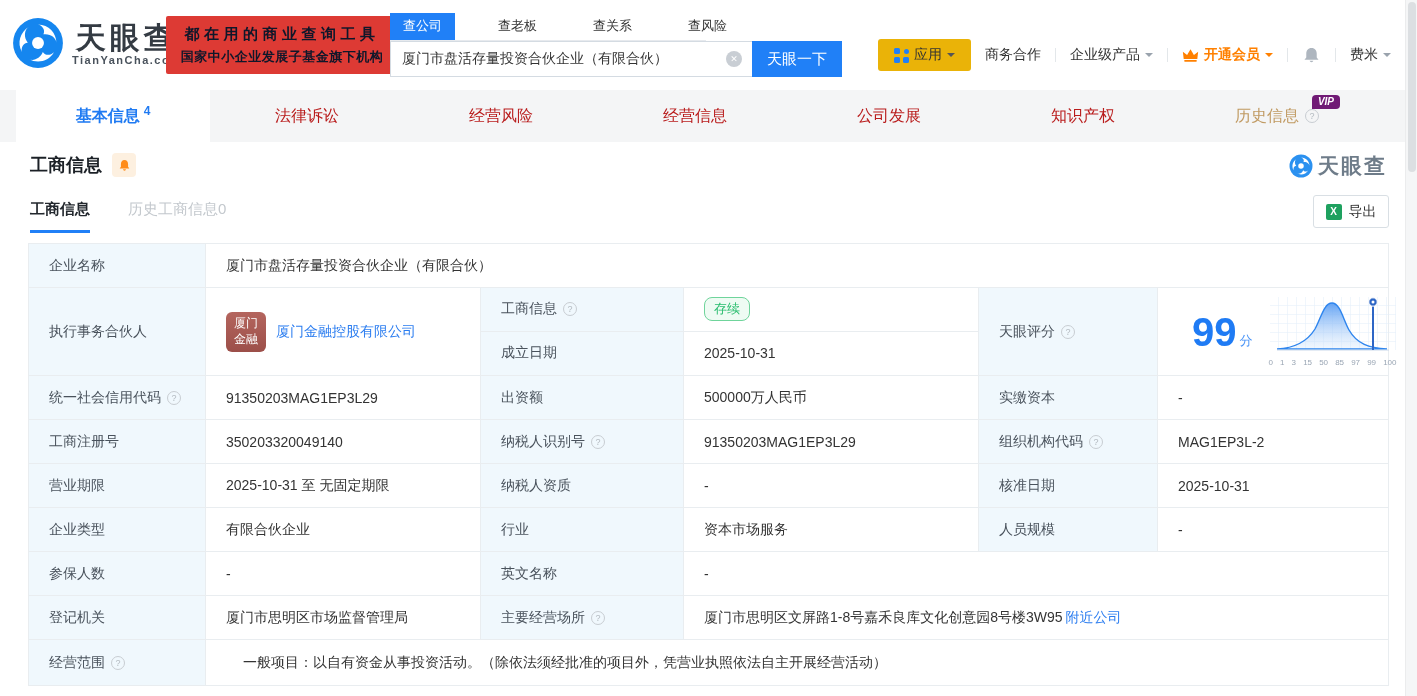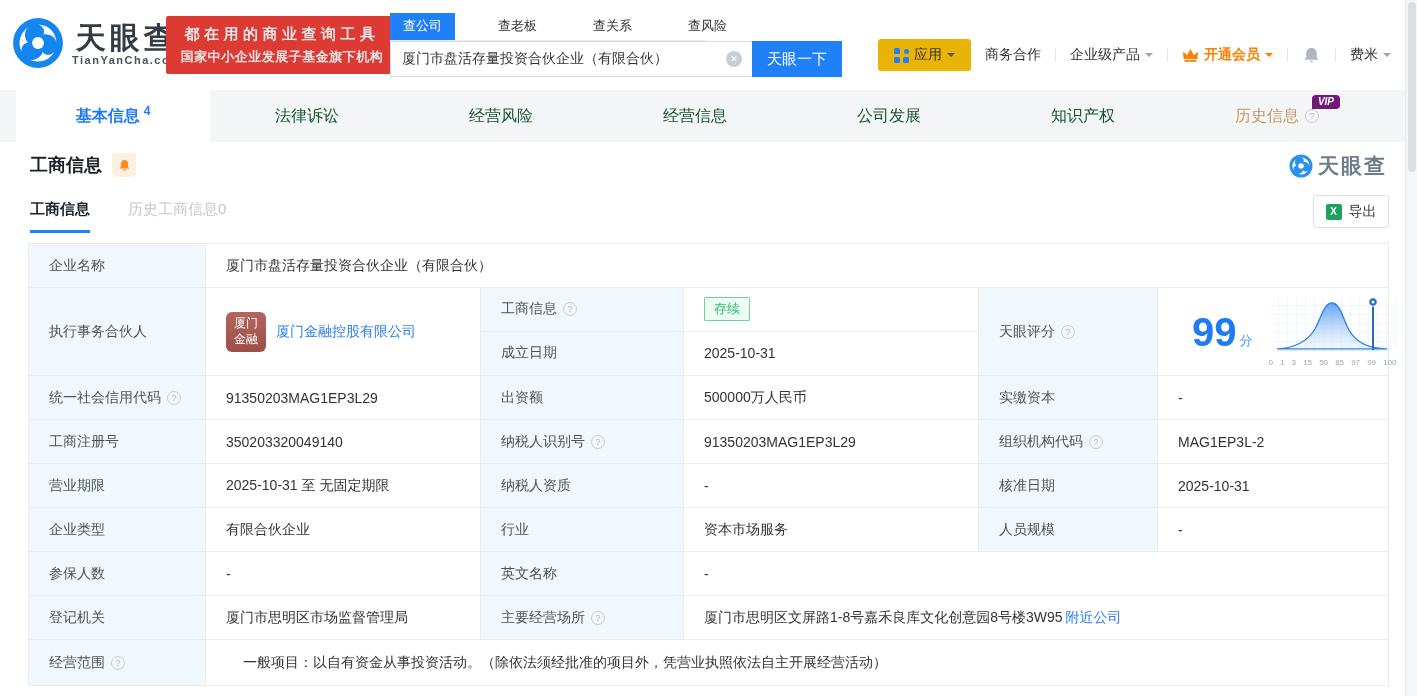--- a/index.html
+++ b/index.html
@@ -6,21 +6,21 @@
   html,body { width:1417px; height:696px; overflow:hidden; background:#fff;
     font-family:"Liberation Sans","DejaVu Sans",sans-serif; }
 
   
   #header { position:absolute; top:0; left:0; width:1417px; height:90px; background:#fff; }
   .logo { position:absolute; left:12px; top:17px; display:flex; align-items:center; gap:8px; }
   .logo-text { display:flex; flex-direction:column; align-items:center; }
   .logo-cn { font-size:30px; font-weight:700; color:#343b43; letter-spacing:4px; line-height:1.1; }
   .logo-en { font-size:11px; color:#49525c; letter-spacing:1.5px; font-weight:700; }
   .banner { position:absolute; left:166px; top:16px; width:232px; height:58px; background:#dd3a34;
-    color:#e5e5e5; display:flex; flex-direction:column; justify-content:center; align-items:center;
+    color:#0f172a; display:flex; flex-direction:column; justify-content:center; align-items:center;
     border-radius:2px; }
   .banner .l1 { font-size:15px; font-weight:700; letter-spacing:4.5px; white-space:nowrap; }
   .banner .l2 { font-size:13px; font-weight:700; letter-spacing:0.5px; white-space:nowrap; margin-top:4px;text-align:center; }
 
   .search { position:absolute; left:390px; top:13px; width:452px; }
   .stabs { display:flex; width:316px; border-bottom:1px solid #e7eaee;gap:30px; }
   .stab { font-size:13px; color:#333; padding:4px 13px 5px; cursor:pointer; white-space:nowrap; }
   .stab.active { background:#2080f7; color:#fff; }
   .sbox { display:flex; margin-top:0; height:36px; position:relative; }
   .sbox input { flex:1; border:1px solid #d4dbe2; border-right:none; padding:0 34px 0 11px;
@@ -40,21 +40,21 @@
   .caret.gray { border-top-color:#9aa3ad; }
   .caret.orange { border-top-color:#ff8000; }
   .vip-link { color:#ff8000; font-weight:700; }
   .hsep { width:1px; height:14px; background:#e3e7ea; }
   .bell-gray { fill:#aeb6bf; }
 
   
   #navbar { position:absolute; top:90px; left:0; width:1417px; height:52px; background:#f4f5f6;
     display:flex; padding-left:16px; }
   .ntab { width:194px; display:flex; align-items:center; justify-content:center; font-size:16px;
-    color:#14532d; cursor:pointer; position:relative; }
+    color:#b91c1c; cursor:pointer; position:relative; }
   .ntab.active { background:#fff; color:#1f7af2; font-weight:700; }
   .ntab .cnt { font-size:12px; color:#1f7af2; margin-left:4px; align-self:flex-start; margin-top:14px; }
   .ntab.gold { color:#c09a62; }
   .vipbadge { position:absolute; top:5px; right:34px; background:#701a75; color:#fff; font-size:10px;
     font-weight:700; font-style:italic; padding:1px 6px 2px; border-radius:4px 4px 4px 0; }
   .q { width:14px; height:14px; border-radius:50%; border:1px solid #c8cdd2; color:#b3bac0;
     font-size:9px; display:inline-flex; align-items:center; justify-content:center; margin-left:6px; flex:none; cursor:pointer; }
 
   
   #content { position:absolute; top:142px; left:0; width:1417px; height:554px; background:#fff; }
@@ -82,21 +82,21 @@
   .cell.last { border-right:none; }
   .lbl { background:#f0f8fd; color:#49525c; }
   .w1{width:177px;flex:none;} .w2{width:275px;flex:none;} .w3{width:203px;flex:none;}
   .w4{width:295px;flex:none;} .w5{width:179px;flex:none;} .w6{flex:1;}
   .h44{height:44px;} .h88{height:88px;} .h45{height:45px;}
   .sub34 { width:498px; flex:none; display:flex; flex-direction:column; }
   .srow { display:flex; height:44px; }
   .srow:first-child { border-bottom:1px solid #e9edf0; height:44px; }
   .srow .cell { height:100%; }
   .status { border:1px solid #6fd49b; background:#eefbf3; color:#2abd6e; font-size:13px;
-    padding:2px 9px; border-radius:1px; line-height:1.4; }
+    padding:2px 9px; border-radius:8px; line-height:1.4; }
   .clogo { width:40px; height:40px; border-radius:6px; background:linear-gradient(180deg,#b4655e,#9c4f49);
     color:#fff; font-size:12px; display:flex; flex-direction:column; align-items:center;
     justify-content:center; line-height:1.3; margin-right:10px; flex:none; cursor:pointer; }
   a.lnk { color:#2b7df0; text-decoration:none; cursor:pointer; }
   .score-cell { padding-left:34px; gap:16px; }
   .scorewrap { display:flex; align-items:flex-end; }
   .scorenum { font-size:40px; font-weight:700; color:#1f7bf4; line-height:0.9; }
   .scoreunit { font-size:13px; color:#4a94f7; margin-left:3px; }
   .chart { width:128px; }
   .ticks { display:flex; justify-content:space-between; font-size:8px; color:#9aa6b4; margin-top:1px; }

